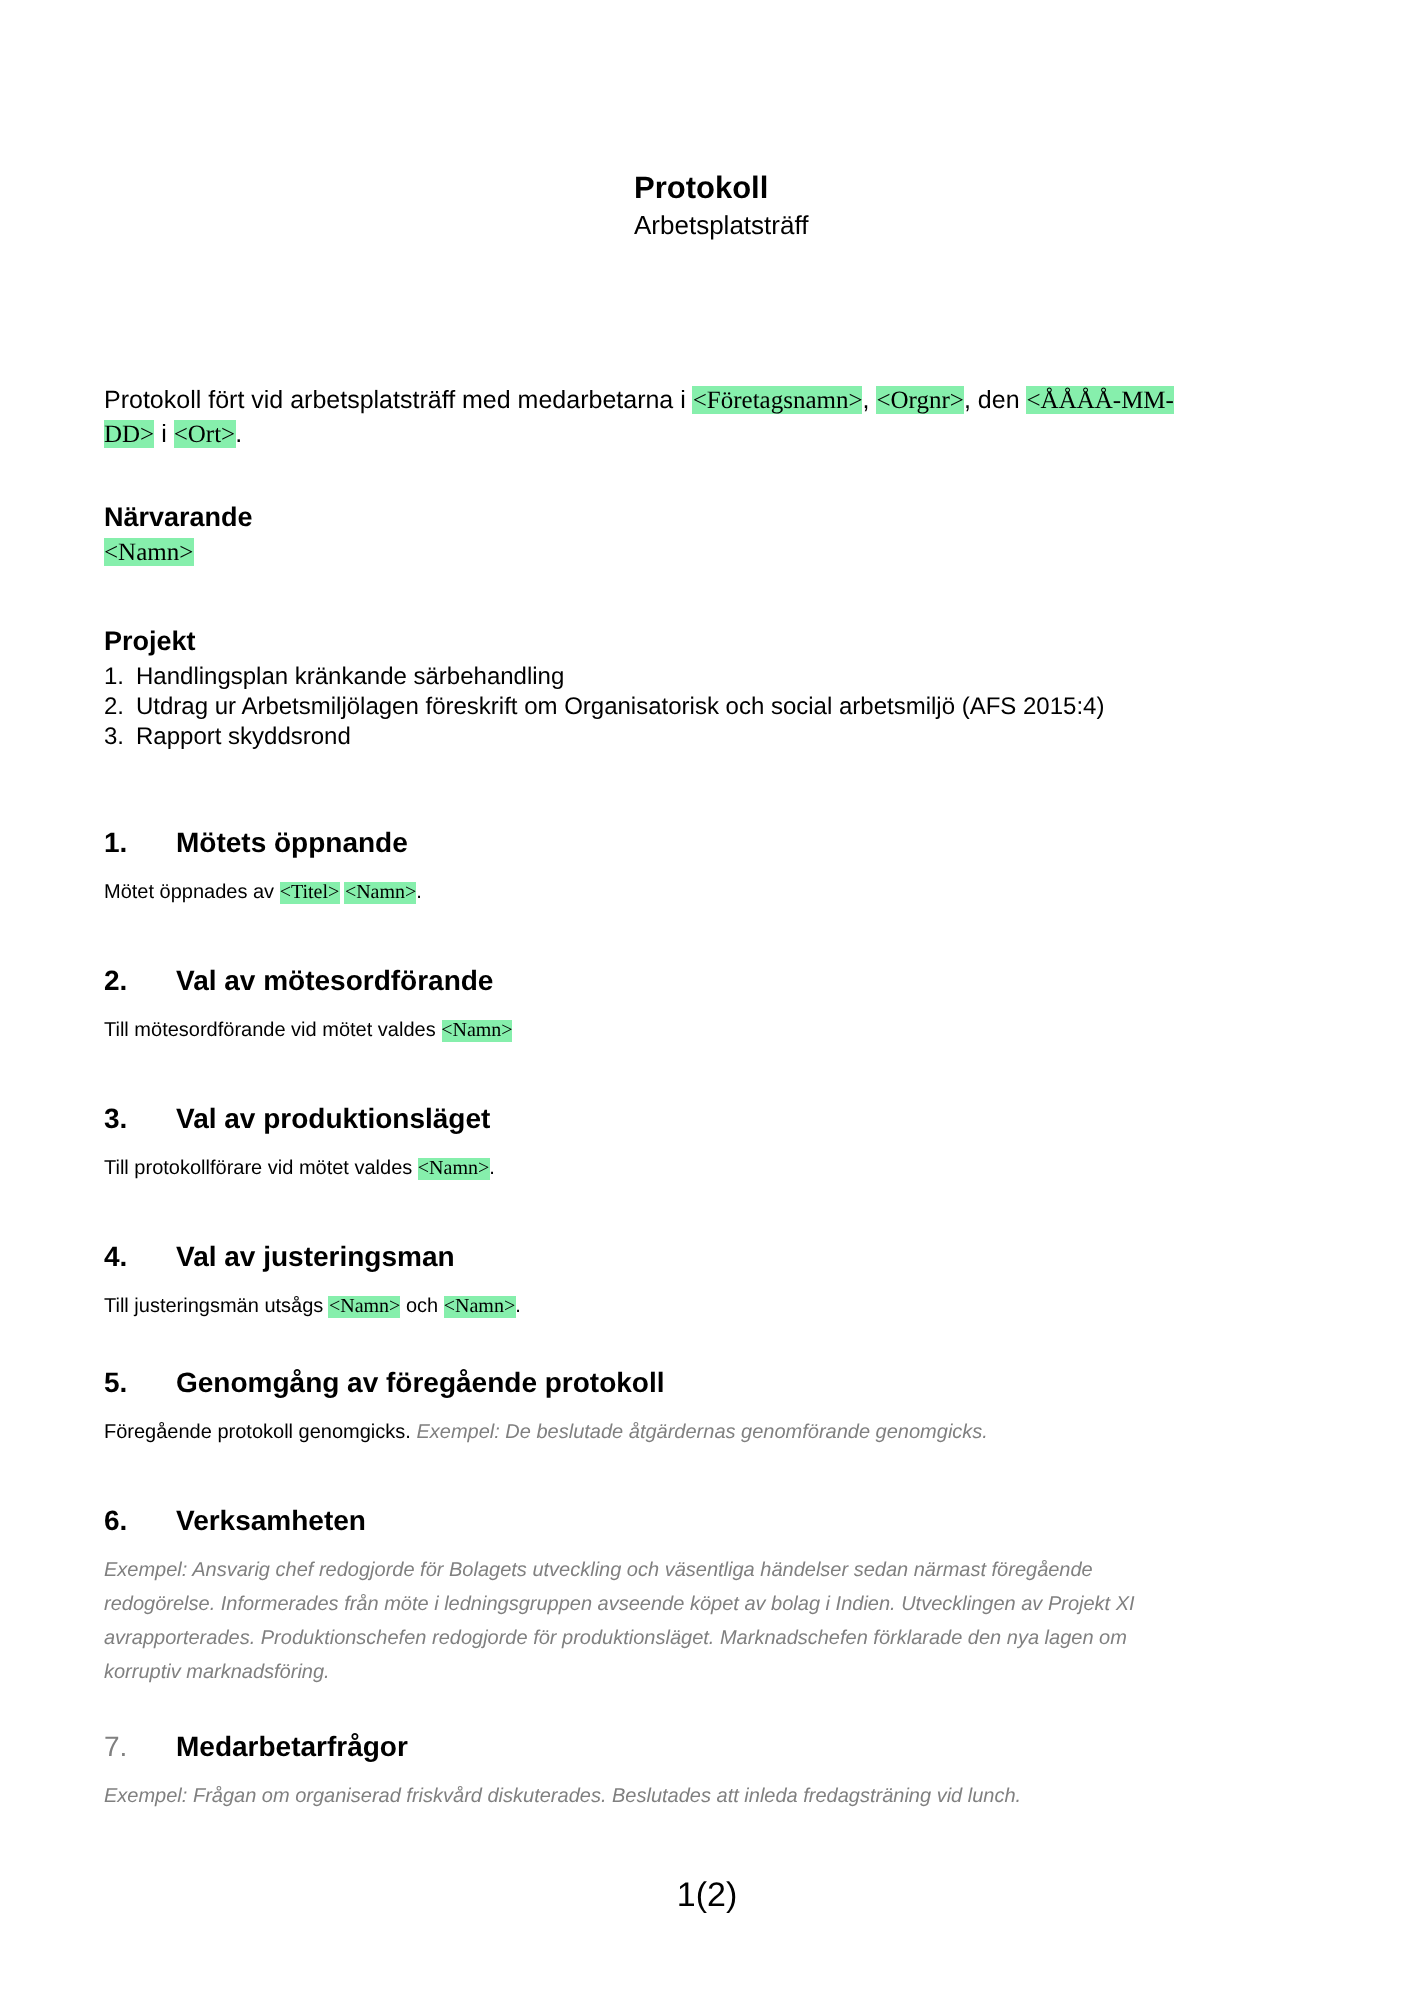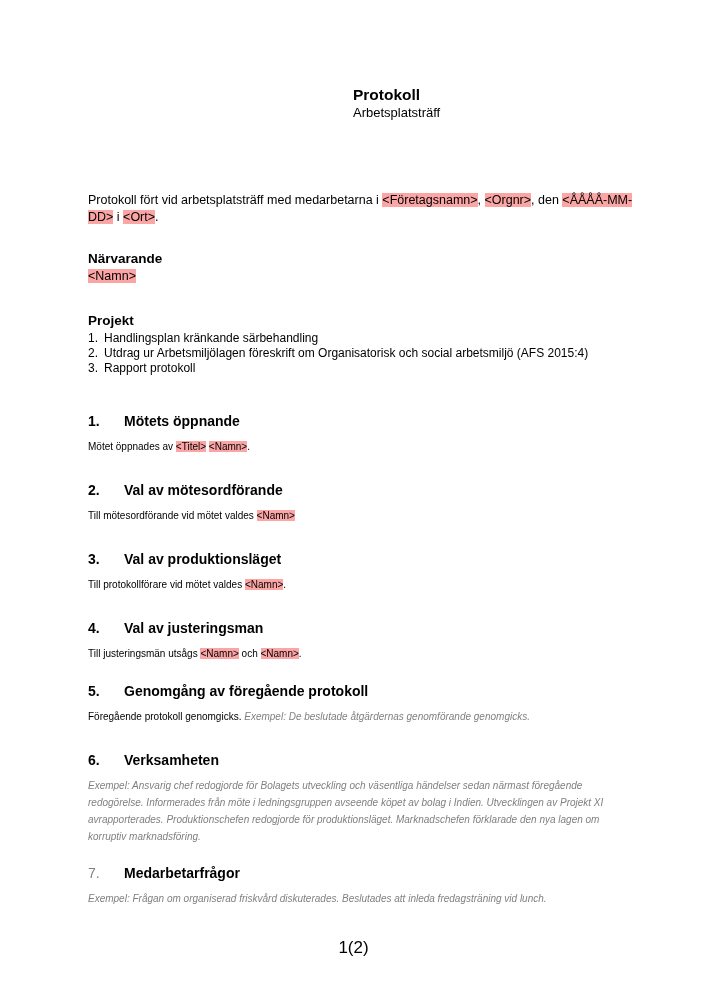--- a/index.html
+++ b/index.html
@@ -6,33 +6,33 @@
   body {
     width: 707px; height: 1000px;
     background: #ffffff;
     font-family: "Liberation Sans", sans-serif;
     color: #000000;
     position: relative;
     overflow: hidden;
   }
   .doc {
     position: absolute; inset: 0;
-    padding: 86px 67px 0 88px;
+    padding: 86px 67px 0 52px;
     box-sizing: border-box;
   }
   .title-block { margin-left: 265px; }
   .doc-title { font-size: 15.5px; font-weight: bold; line-height: 18px; }
   .doc-subtitle { font-size: 13px; line-height: 17px; }
 
   .intro {
     margin-top: 71px;
     font-size: 12.5px; line-height: 17px;
     max-width: 552px;
   }
-  .hl { background: #fca5a5; }
+  .hl { background: #86efac; font-family: Liberation Serif, serif; }
 
   .subheading { font-weight: bold; font-size: 13.5px; line-height: 17px; }
   .attendees { margin-top: 24px; }
   .attendees-value { font-size: 12.5px; line-height: 17px; margin-top: 1px; }
 
   .attachments { margin-top: 27px; }
   .attachment-list { margin-top: 2px; font-size: 12px; line-height: 15px; }
   .attachment-item { display: flex; }
   .attachment-item .li-num { width: 16px; flex: 0 0 16px; }
 
@@ -76,21 +76,21 @@
       <div class="attachment-item">
           <span class="li-num">1.</span>
           <span>Handlingsplan kränkande särbehandling</span>
         </div>
       <div class="attachment-item">
           <span class="li-num">2.</span>
           <span>Utdrag ur Arbetsmiljölagen föreskrift om Organisatorisk och social arbetsmiljö (AFS 2015:4)</span>
         </div>
       <div class="attachment-item">
           <span class="li-num">3.</span>
-          <span>Rapport protokoll</span>
+          <span>Rapport skyddsrond</span>
         </div>
     </div>
   </div>
 
   <div class="section" style="margin-top:37px">
     <div class="section-heading">
         <span class="sec-num">1.</span>
         <span>Mötets öppnande</span>
       </div>
     <div class="section-body"><span>Mötet öppnades av </span><span class="hl">&lt;Titel&gt;</span><span> </span><span class="hl">&lt;Namn&gt;</span><span>.</span></div>

